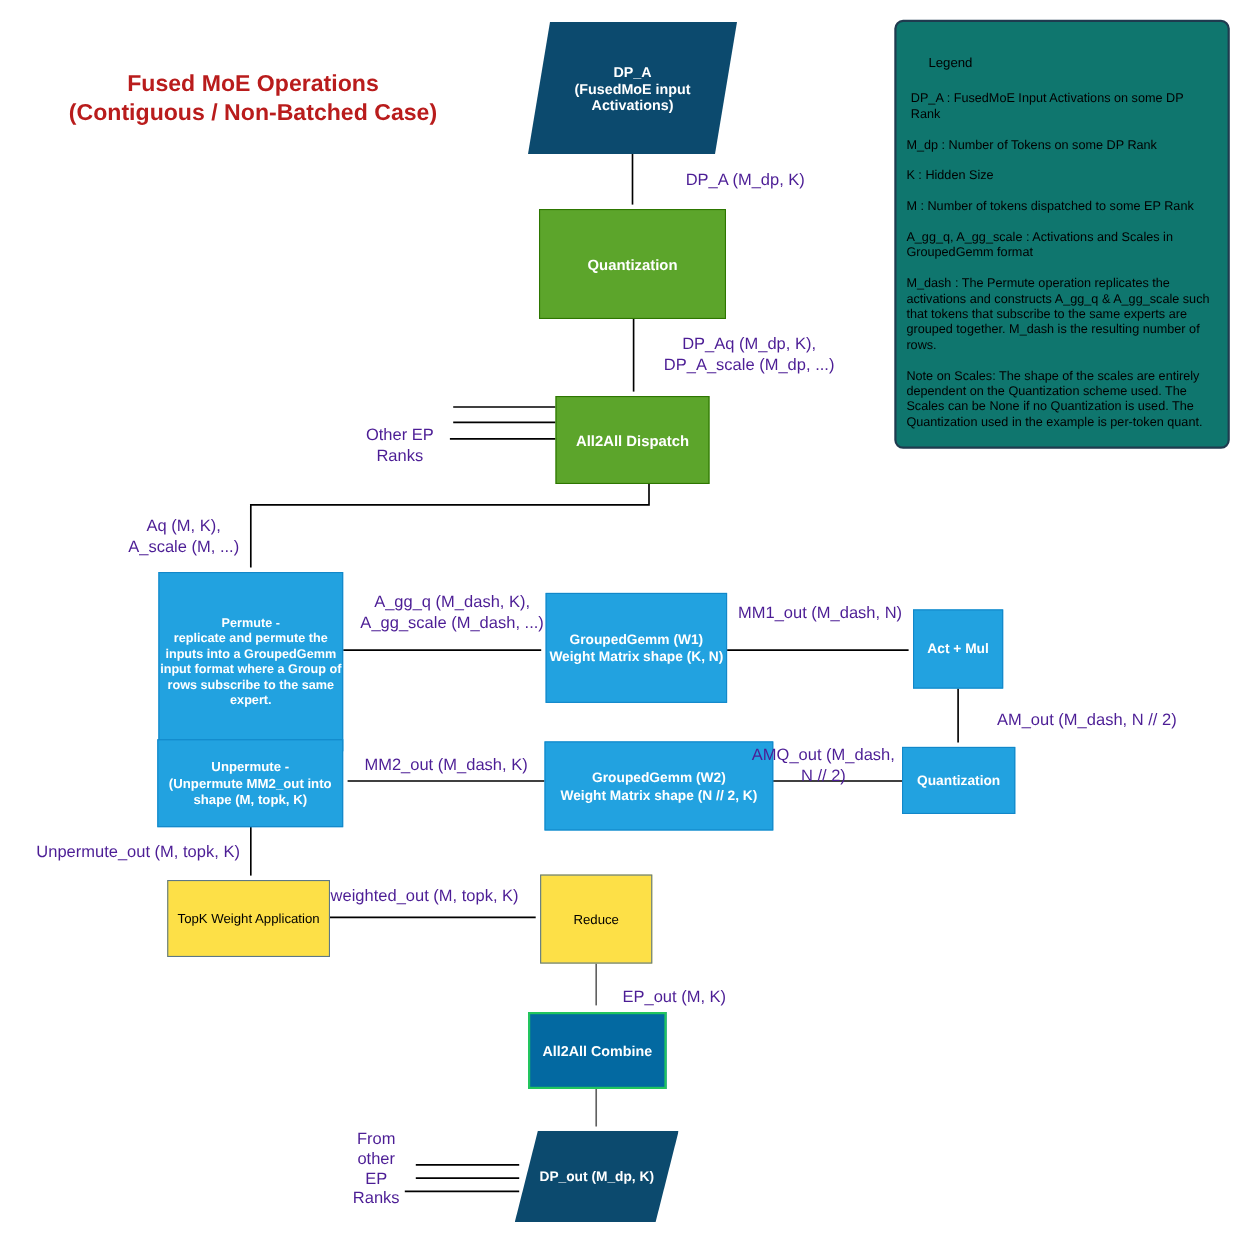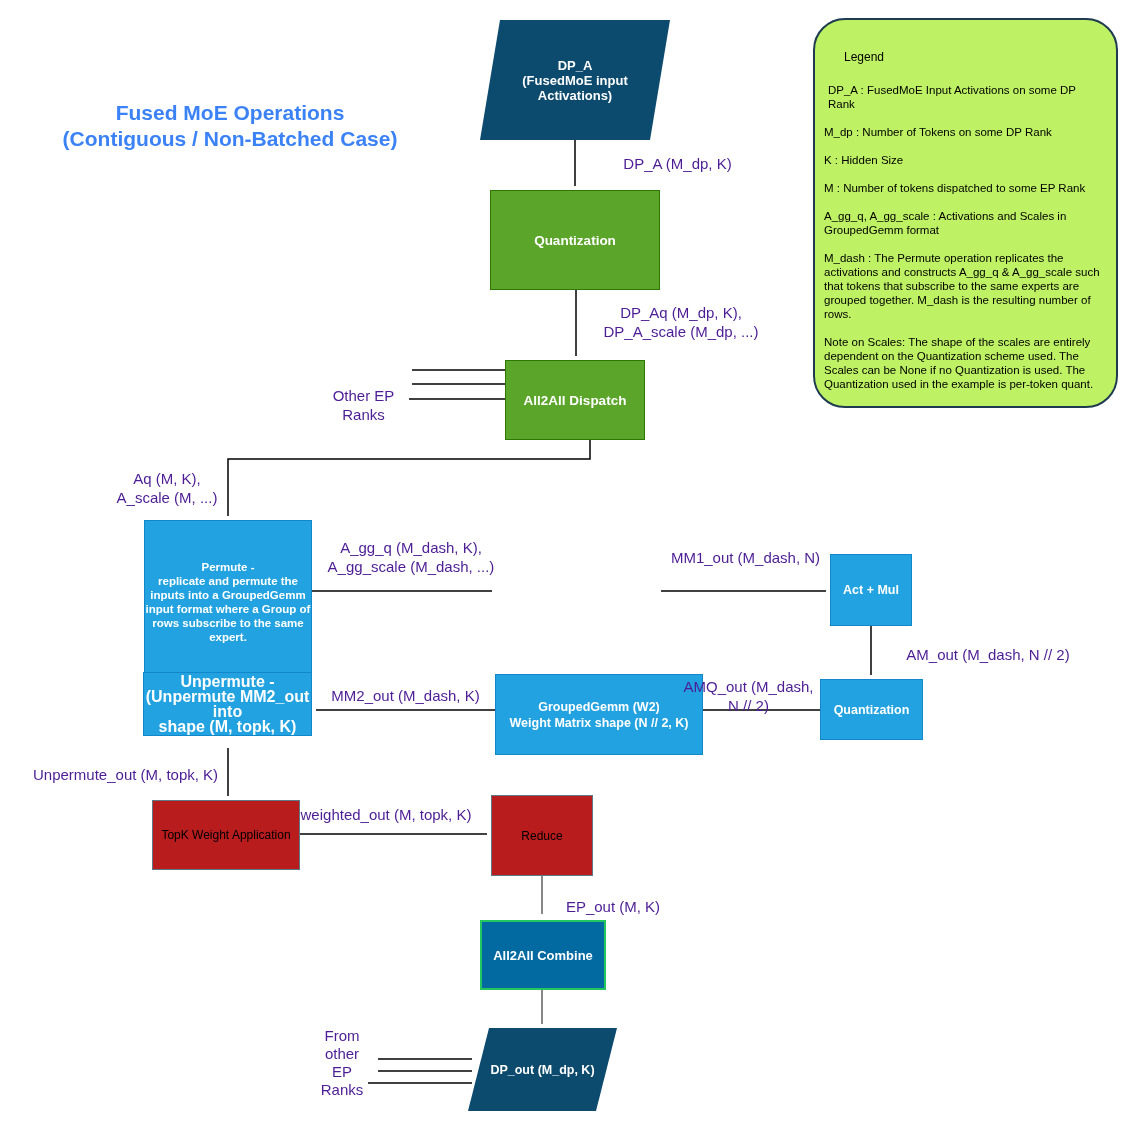--- a/index.html
+++ b/index.html
@@ -1,33 +1,33 @@
 <!DOCTYPE html>
 <html><head>
 <meta charset="utf-8">
 <style>
   html,body{margin:0;padding:0;background:#fff;}
   #canvas{position:relative;width:1141px;height:1134px;background:#ffffff;
           font-family:"Liberation Sans",sans-serif;overflow:hidden;}
   .pre{white-space:pre-line;}
   #title{position:absolute;left:30px;top:64px;width:400px;text-align:center;
-         font-size:21px;font-weight:bold;line-height:26px;color:#3b82f6;margin-top:36px;}
+         font-size:21px;font-weight:bold;line-height:26px;color:#b91c1c;}
   
   .node{position:absolute;display:flex;align-items:center;justify-content:center;
         text-align:center;box-sizing:border-box;color:#fff;font-weight:bold;}
   .green{background:#5CA52B;border:1px solid #2D7600;}
   .blue{background:#22A2E0;border:1px solid #1287C9;}
   .darkgreen{background:#0369a1;border:2px solid #22c55e;}
-  .grayb{background:#b91c1c;border:1px solid #5D7887;color:#000;font-weight:400;}
+  .grayb{background:#fde047;border:1px solid #5D7887;color:#000;font-weight:400;}
   .purple{background:#0c4a6e;border:none;}
   
   .elabel{position:absolute;font-size:15px;line-height:19px;color:#4c1d95;text-align:center;}
   
   #legend{position:absolute;left:813px;top:18px;width:305px;height:390px;box-sizing:border-box;
-          background:#bef264;border:2px solid #1F3B4F;border-radius:32px;
+          background:#0f766e;border:2px solid #1F3B4F;border-radius:8px;
           padding:30px 12px 0 9px;font-size:11.5px;line-height:14px;color:#000;}
   .legend-title{margin-left:20px;margin-bottom:19px;font-size:12px;}
   .legend-item{margin-bottom:14px;}
   .legend-item.first{padding-left:4px;}
   svg#wires{position:absolute;left:0;top:0;pointer-events:none;}
   svg#wires path{fill:none;stroke-width:1.5px;}
   .wire-black{stroke:#000;}
   .wire-gray{stroke:#616161;}
 </style>
 </head>
@@ -76,29 +76,31 @@
 
   <div class="node green" style="left:505px;top:360px;width:140px;height:80px;font-size:13.5px;">All2All Dispatch</div>
 
   <div class="node blue pre" style="left:144px;top:520px;width:168px;height:163px;font-size:11.5px;line-height:14px;">Permute -
 replicate and permute the
 inputs into a GroupedGemm
 input format where a Group of
 rows subscribe to the same
 expert.</div>
 
+  <div class="node blue pre" style="left:496px;top:539px;width:165px;height:100px;font-size:12.5px;line-height:16px;">GroupedGemm (W1)
+Weight Matrix shape (K, N)</div>
 
   <div class="node blue" style="left:830px;top:554px;width:82px;height:72px;font-size:12.5px;">Act + Mul</div>
 
   <div class="node blue" style="left:820px;top:679px;width:103px;height:61px;font-size:12.5px;">Quantization</div>
 
   <div class="node blue pre" style="left:495px;top:674px;width:208px;height:81px;font-size:12.5px;line-height:16px;">GroupedGemm (W2)
 Weight Matrix shape (N // 2, K)</div>
 
-  <div class="node blue pre" style="left:143px;top:672px;width:169px;height:64px;font-size:16px;line-height:15px;">Unpermute -
+  <div class="node blue pre" style="left:143px;top:672px;width:169px;height:80px;font-size:12px;line-height:15px;">Unpermute -
 (Unpermute MM2_out  into
 shape (M, topk, K)</div>
 
   <div class="node grayb" style="left:152px;top:800px;width:148px;height:70px;font-size:12px;">TopK Weight Application</div>
 
   <div class="node grayb" style="left:491px;top:795px;width:102px;height:81px;font-size:12px;">Reduce</div>
 
   <div class="node darkgreen" style="left:480px;top:920px;width:126px;height:70px;font-size:13px;">All2All Combine</div>
 
   <div class="node purple" style="left:468px;top:1028px;width:149px;height:83px;font-size:12.5px;

